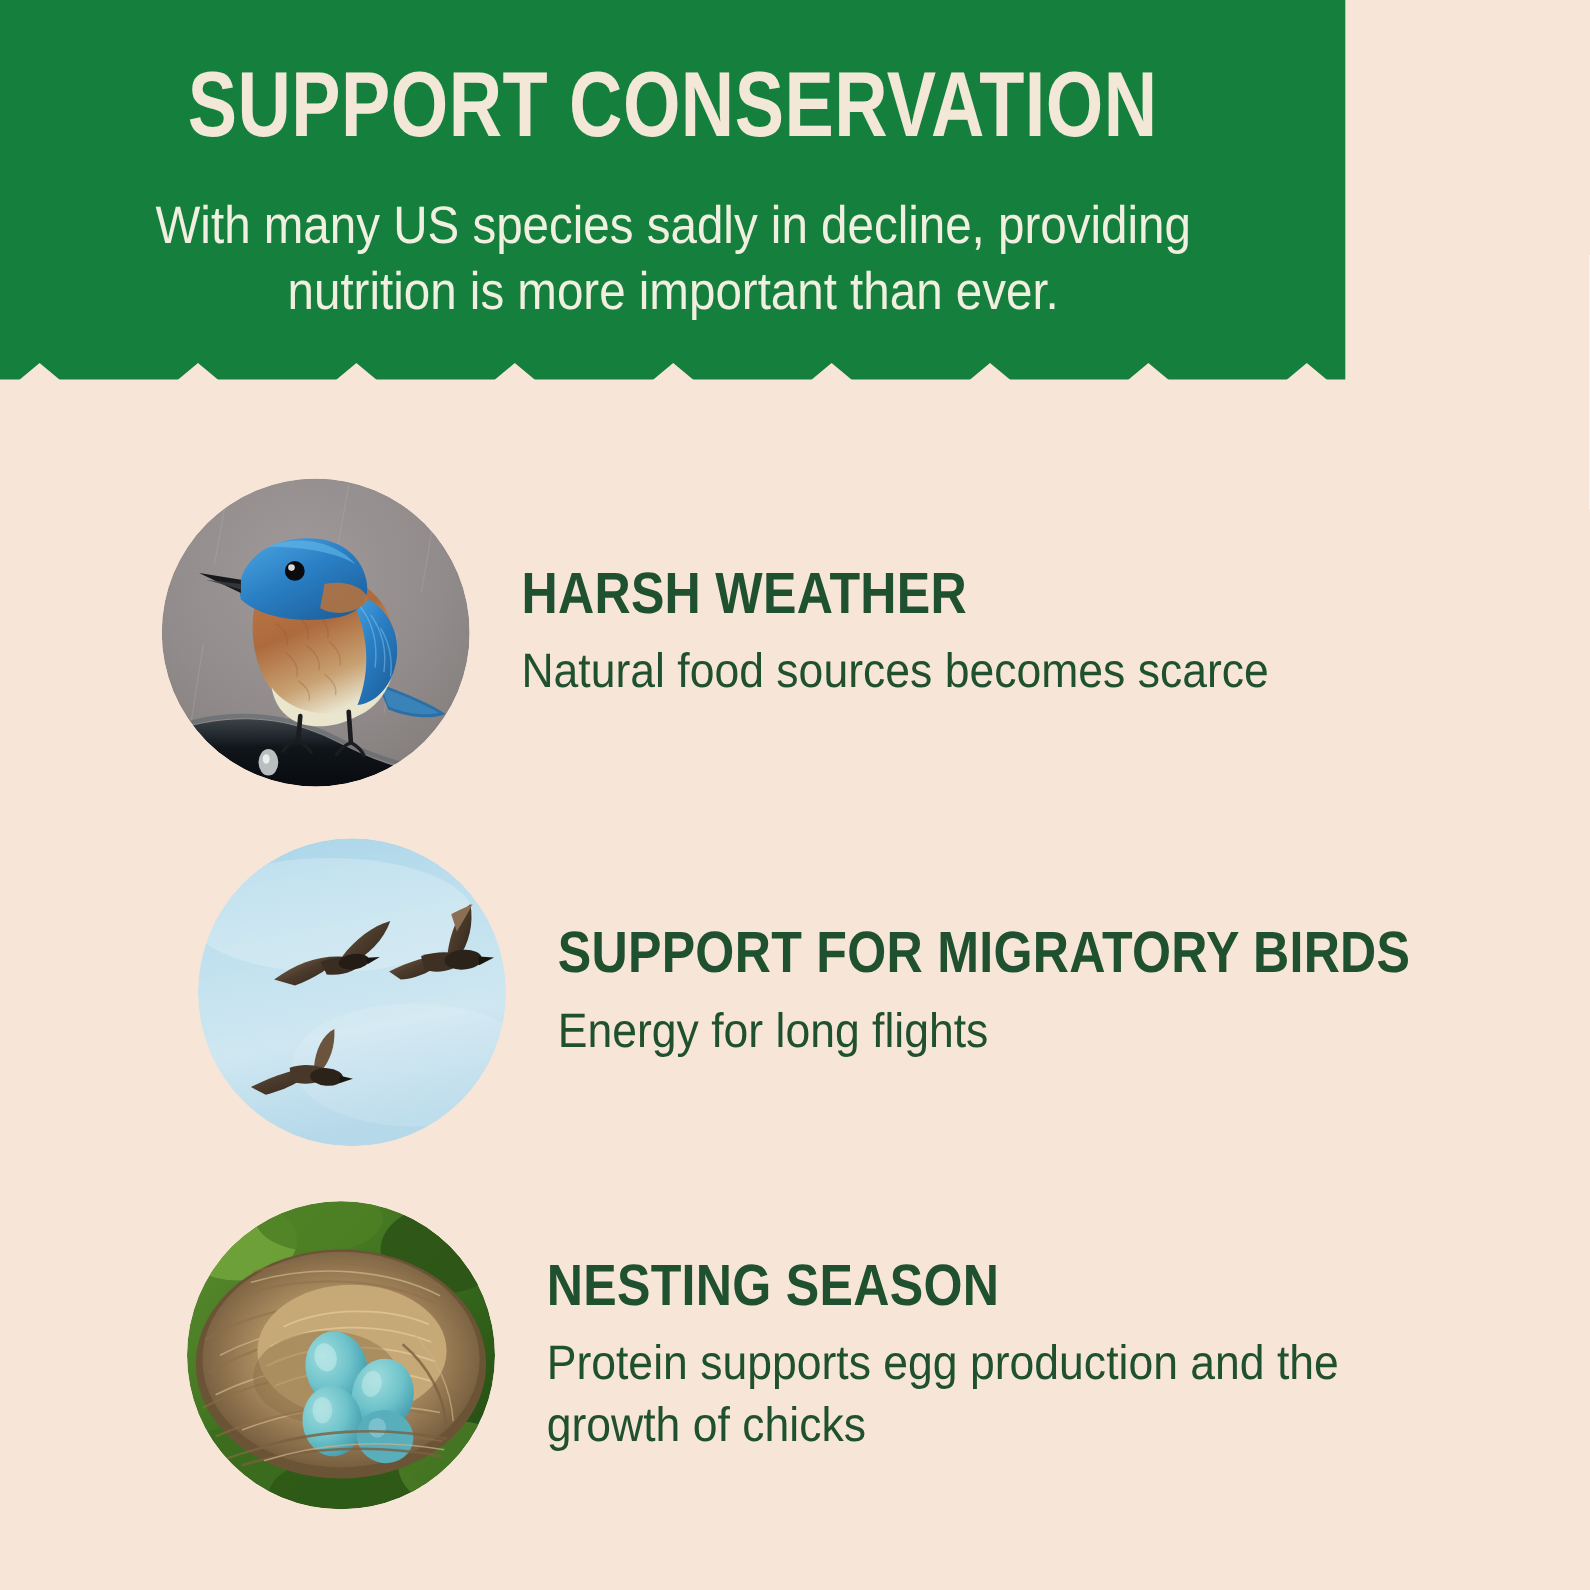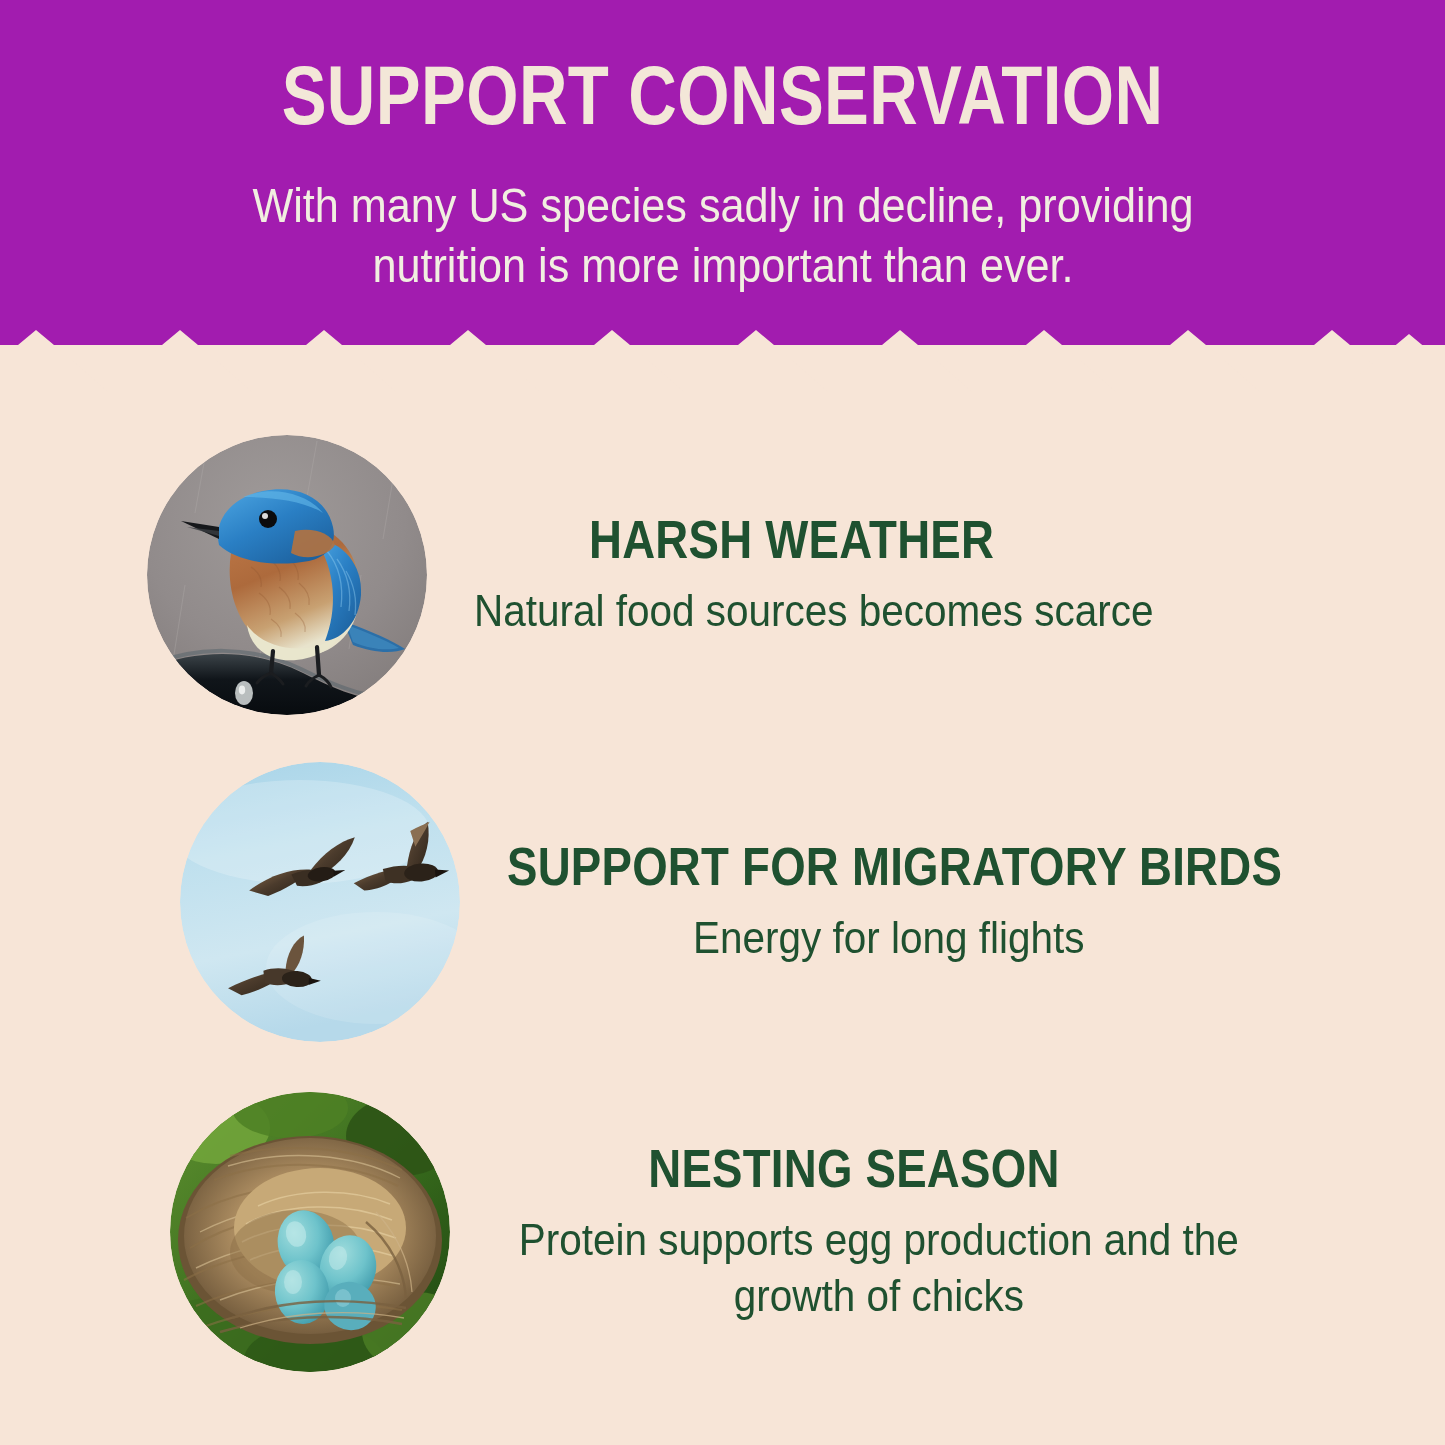--- a/index.html
+++ b/index.html
@@ -16,23 +16,23 @@
     height: 1445px;
     background: #f7e5d7;
     overflow: hidden;
   }
 
   
   .header {
     position: absolute;
     left: 0;
     top: 0;
-    width: 1445px;
+    width: 1223px;
     height: 345px;
-    background: #a21caf;
+    background: #15803d;
     z-index: 2;
   }
   .header-title {
     position: absolute;
     left: 0;
     top: 52px;
     width: 100%;
     text-align: center;
     color: #f3e7d8;
     font-family: "Liberation Sans Narrow", "Liberation Sans", sans-serif;
@@ -77,21 +77,20 @@
     left: 0;
     top: 392px;
     width: 1445px;
   }
   .feature {
     position: absolute;
     left: 0;
     width: 1445px;
     display: flex;
     align-items: center;
-    text-align: center;
   }
   .feature-1 { top: 43px; }
   .feature-2 { top: 370px; padding-left: 33px; }
   .feature-3 { top: 700px; margin-left: 23px; }
 
   .thumb {
     position: relative;
     flex: 0 0 auto;
     margin-left: 147px;
     width: 280px;

